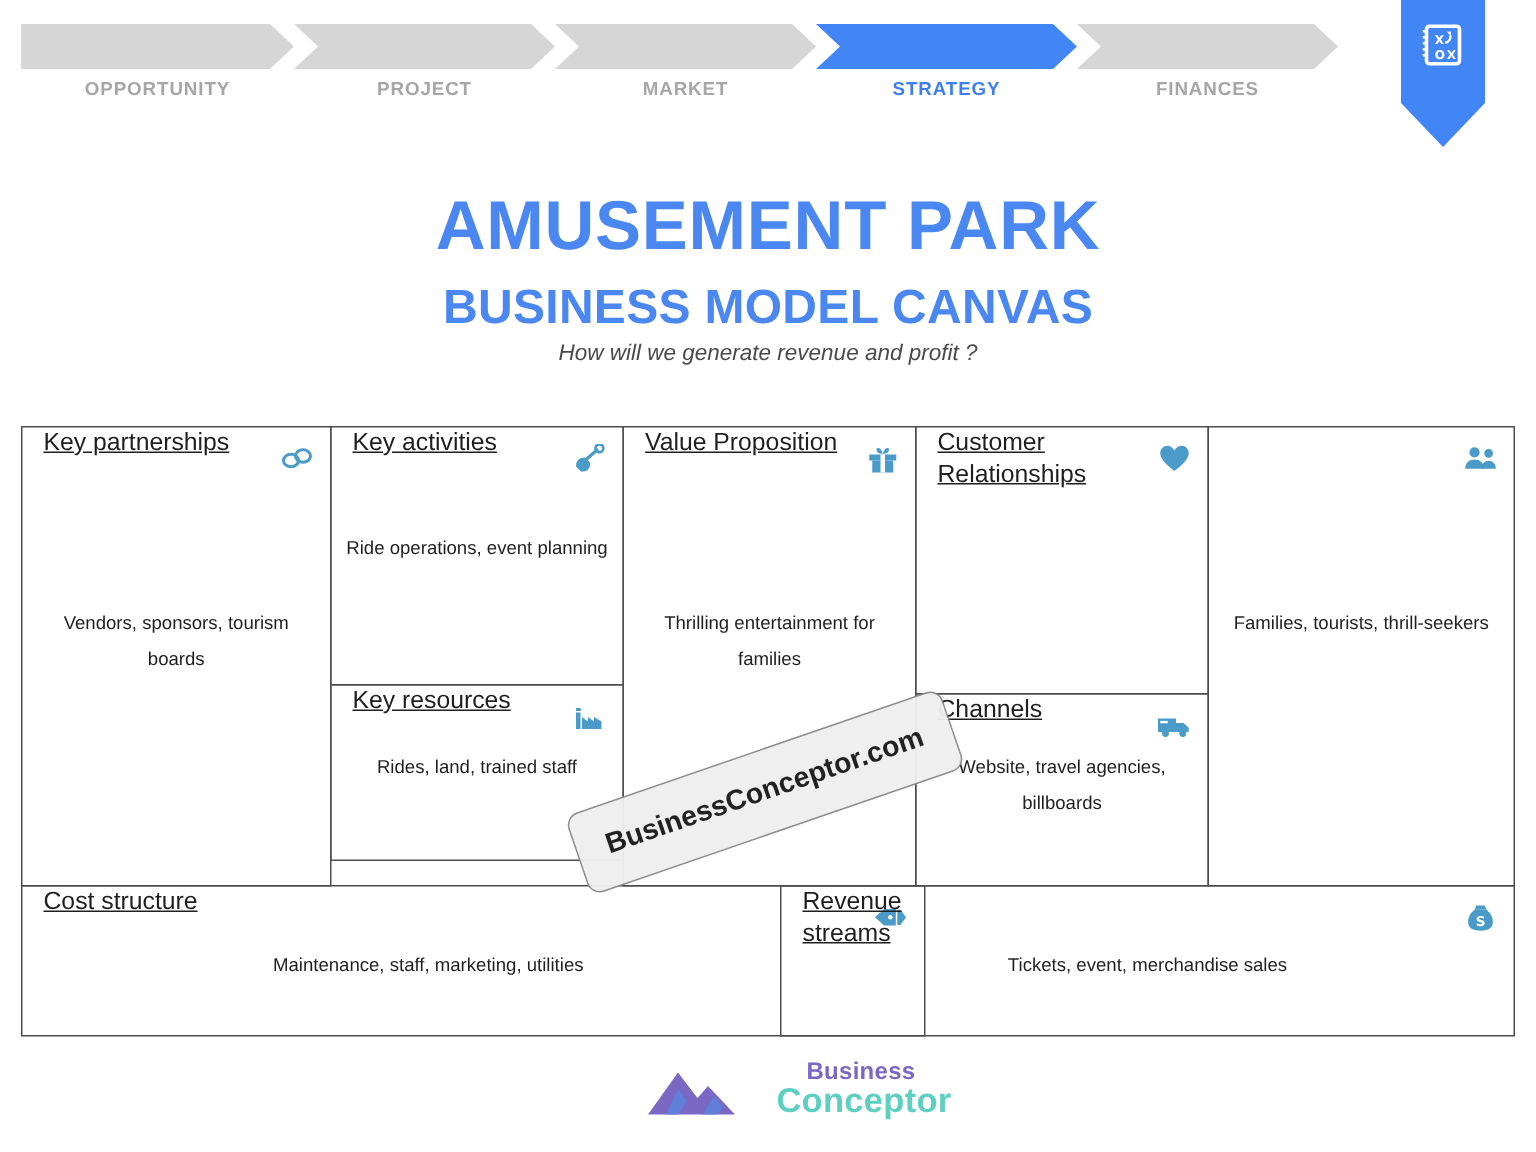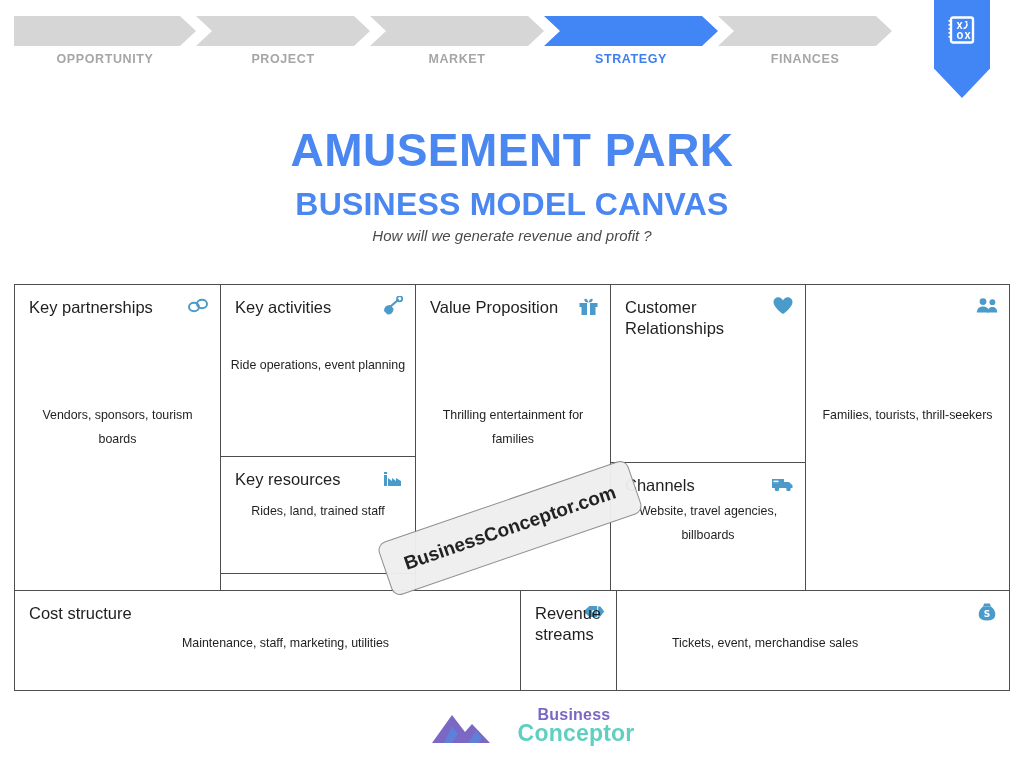--- a/index.html
+++ b/index.html
@@ -114,25 +114,26 @@
   }
   .cell {
     position: absolute;
     border: 1px solid #4d4d4d;
     box-sizing: border-box;
     background: transparent;
   }
   .cell-title {
     position: absolute;
     left: 14px;
-    top: 12px;
+    top: 0;
     font-size: 16.5px;
     color: #1f1f1f;
     line-height: 1.3;
     max-width: calc(100% - 52px);
+    text-decoration: underline;
   }
   .cell-icon {
     position: absolute;
     right: 10px;
     top: 10px;
     width: 24px;
     height: 22px;
     display: flex;
     align-items: center;
     justify-content: center;

